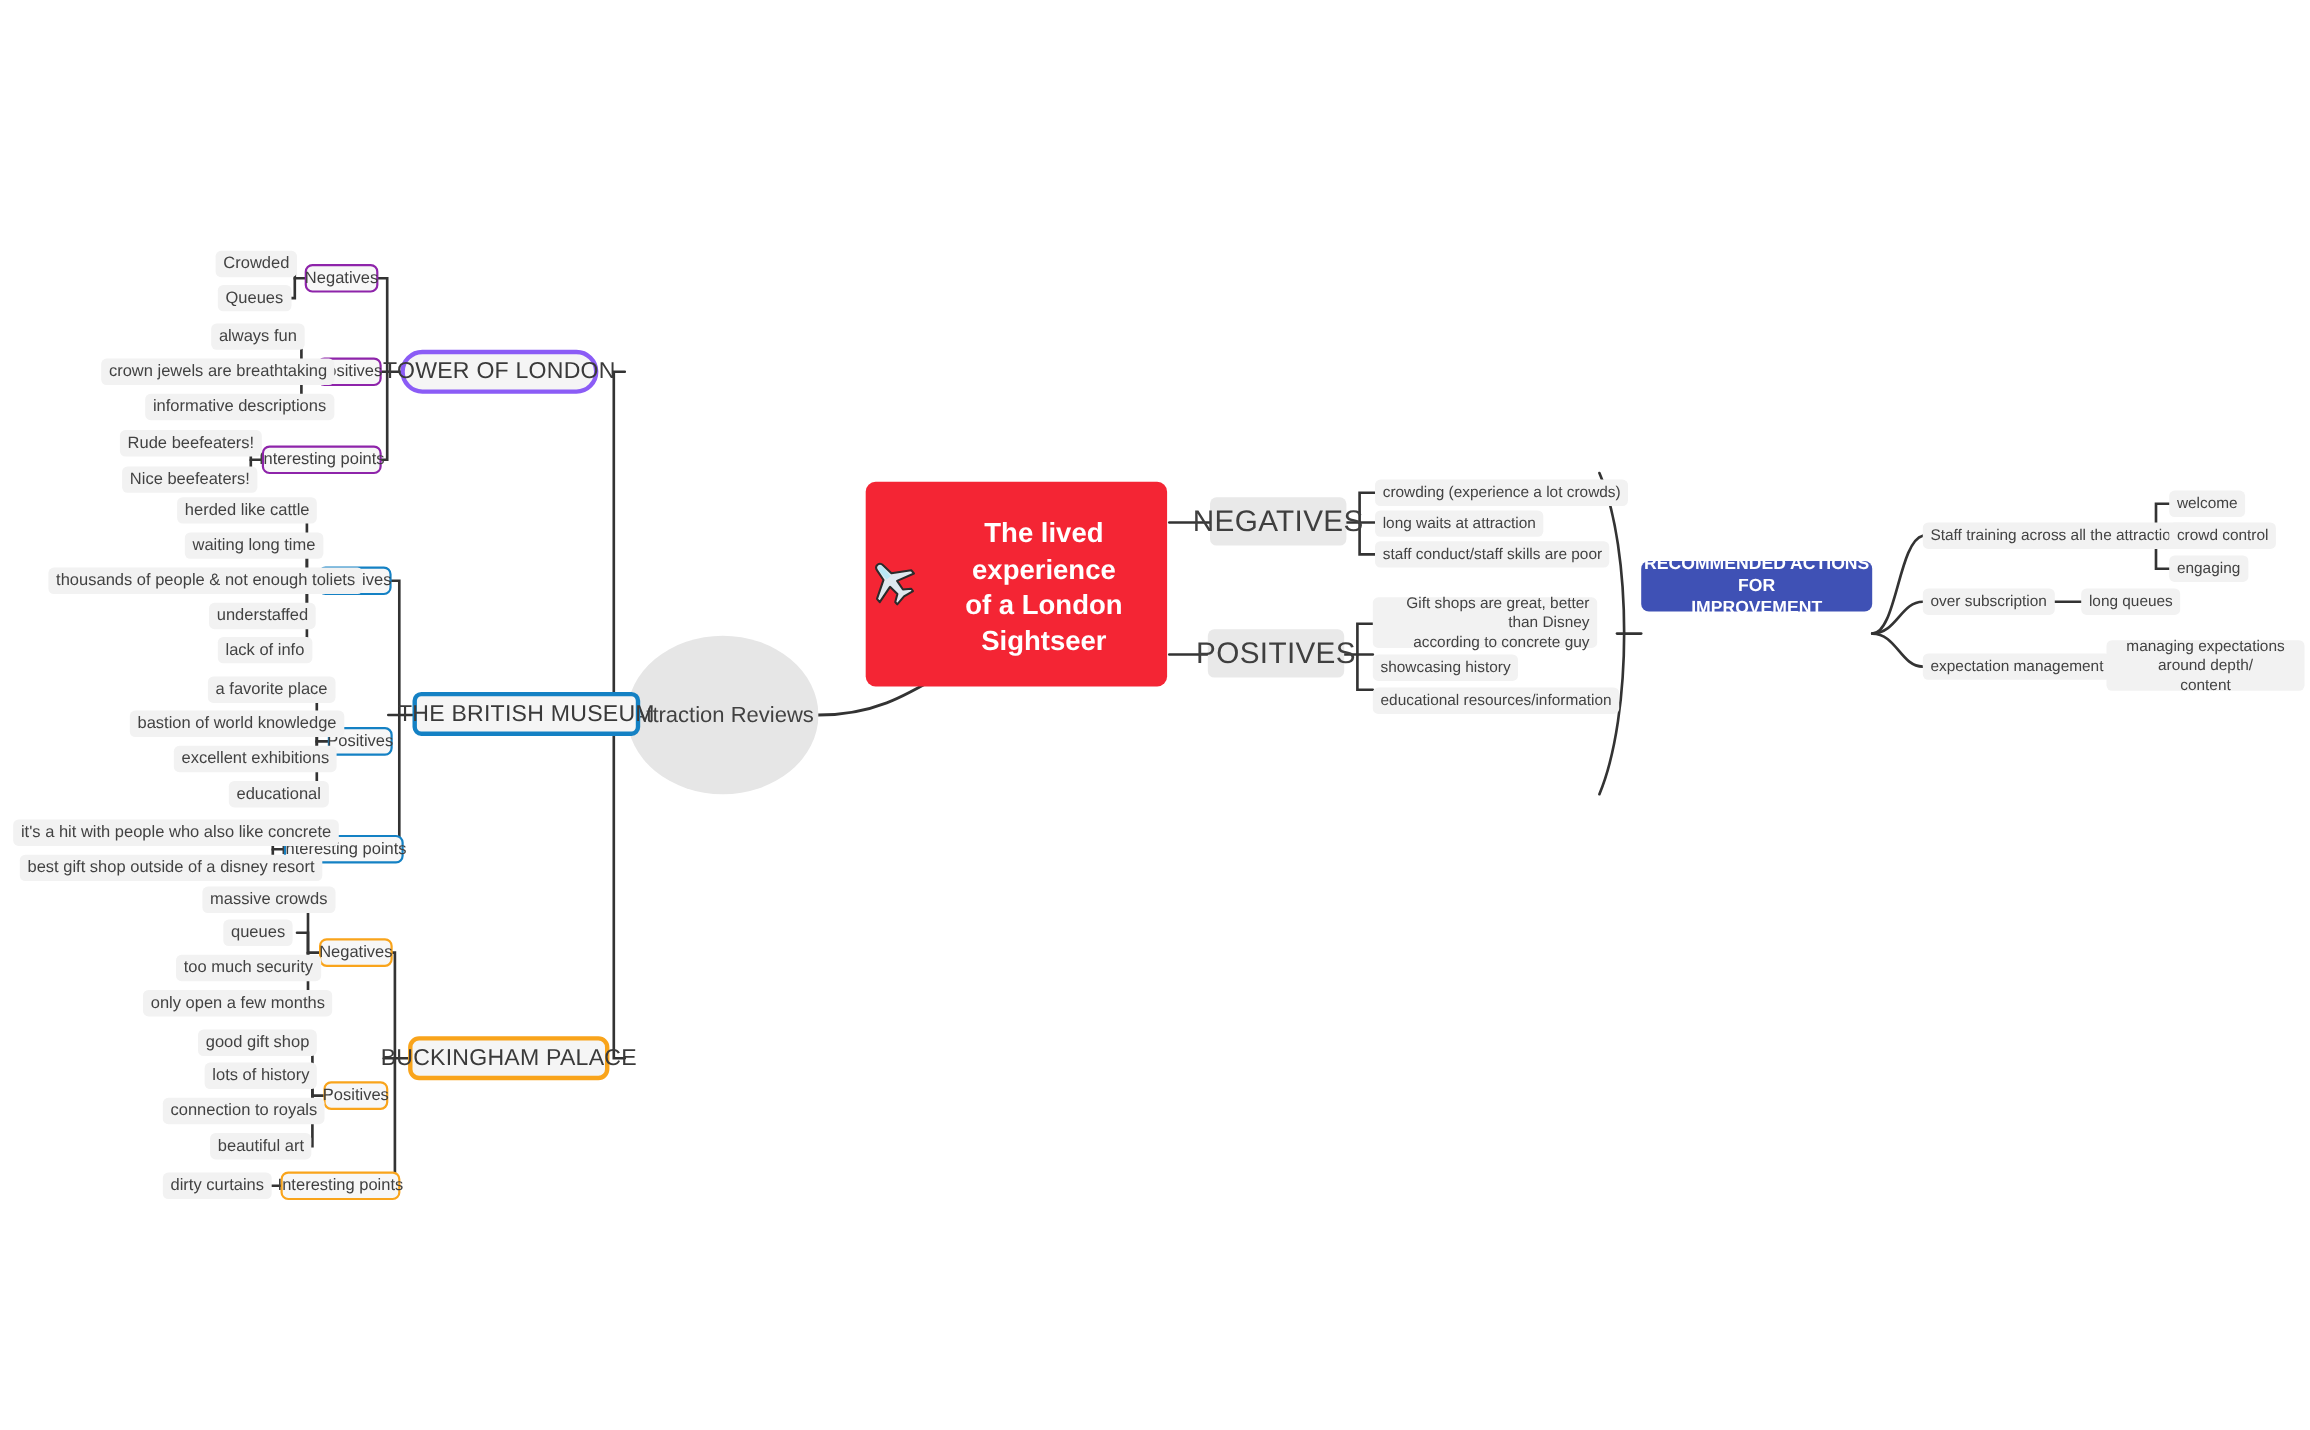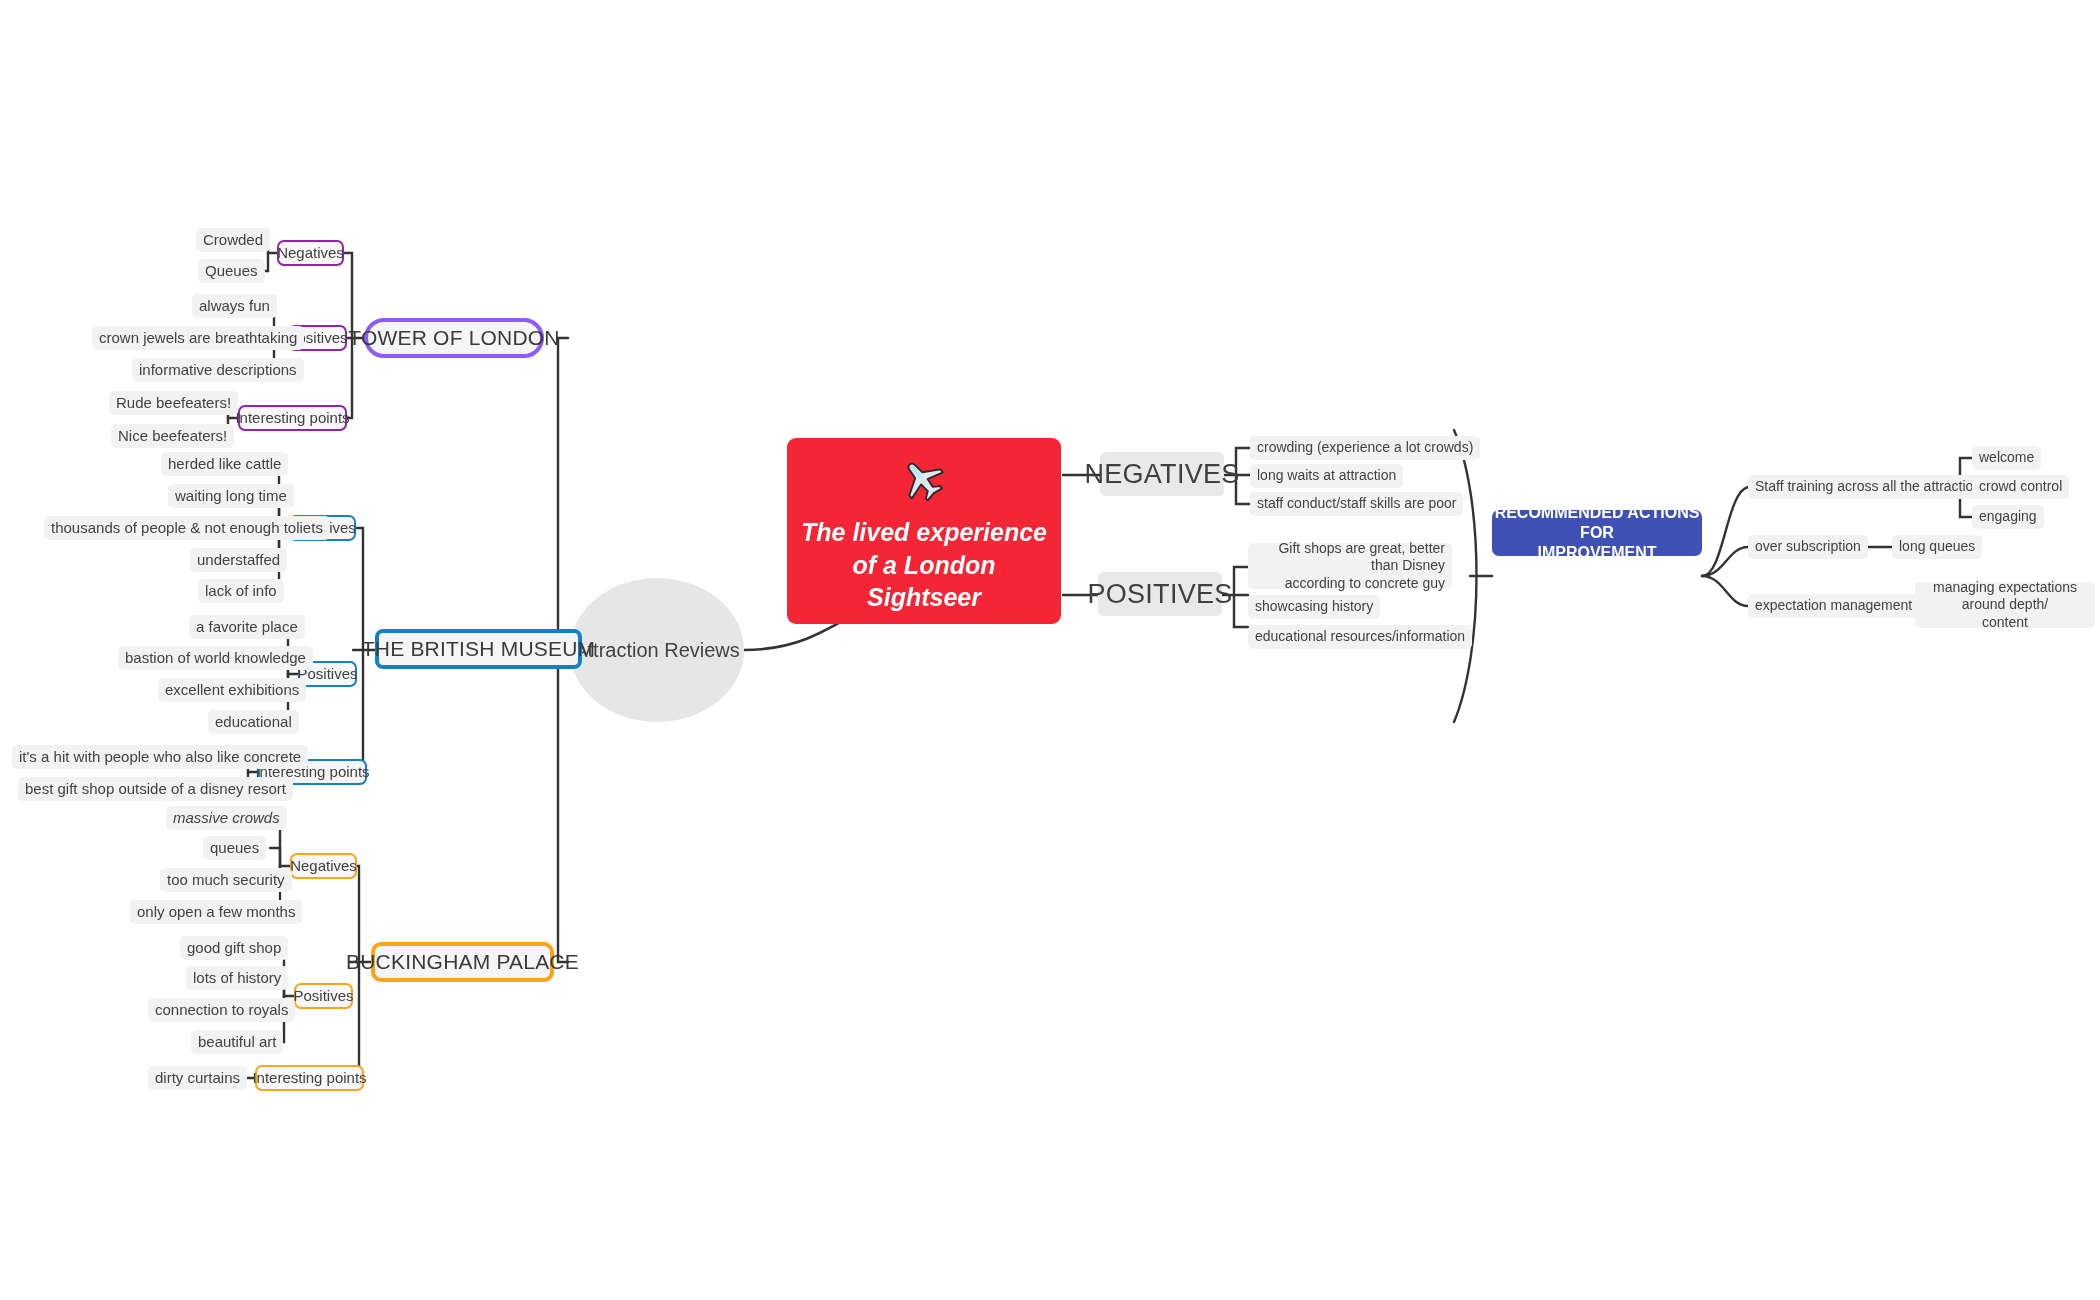--- a/index.html
+++ b/index.html
@@ -79,27 +79,26 @@
     border-radius: 50%;
     font-size: 20px;
     color: #424242;
     white-space: nowrap;
   }
 
   
   .hero {
     background: #f42534;
     border-radius: 9px;
-    flex-direction: column;
+    flex-direction: row;
     color: #ffffff;
     font-size: 25px;
     font-weight: bold;
     line-height: 1.3;
     padding-top: 6px;
-    font-style: italic;
   }
   .hero .plane {
     font-size: 0;
     margin-bottom: 12px;
   }
   .hero .htext { white-space: pre-line; }
 
   
   .slab {
     background: #e9e9e9;
@@ -336,21 +335,21 @@
   <div class="node pill orange" style="left:290px; top:853px; width:67px; height:26px;">
     <span>Negatives</span>
   </div>
   <div class="node pill orange" style="left:294px; top:983px; width:59px; height:26px;">
     <span>Positives</span>
   </div>
   <div class="node pill orange" style="left:255px; top:1065px; width:109px; height:26px;">
     <span>Interesting points</span>
   </div>
 
-  <div class="node leaf" style="left:166px; top:806px; height:24px;font-style:italic;">
+  <div class="node leaf" style="left:184px; top:806px; height:24px;">
     <span>massive crowds</span>
     </div>
   <div class="node leaf" style="left:203px; top:836px; height:24px;">
     <span>queues</span>
     </div>
   <div class="node leaf" style="left:160px; top:868px; height:24px;">
     <span>too much security</span>
     </div>
   <div class="node leaf" style="left:130px; top:900px; height:24px;">
     <span>only open a few months</span>

